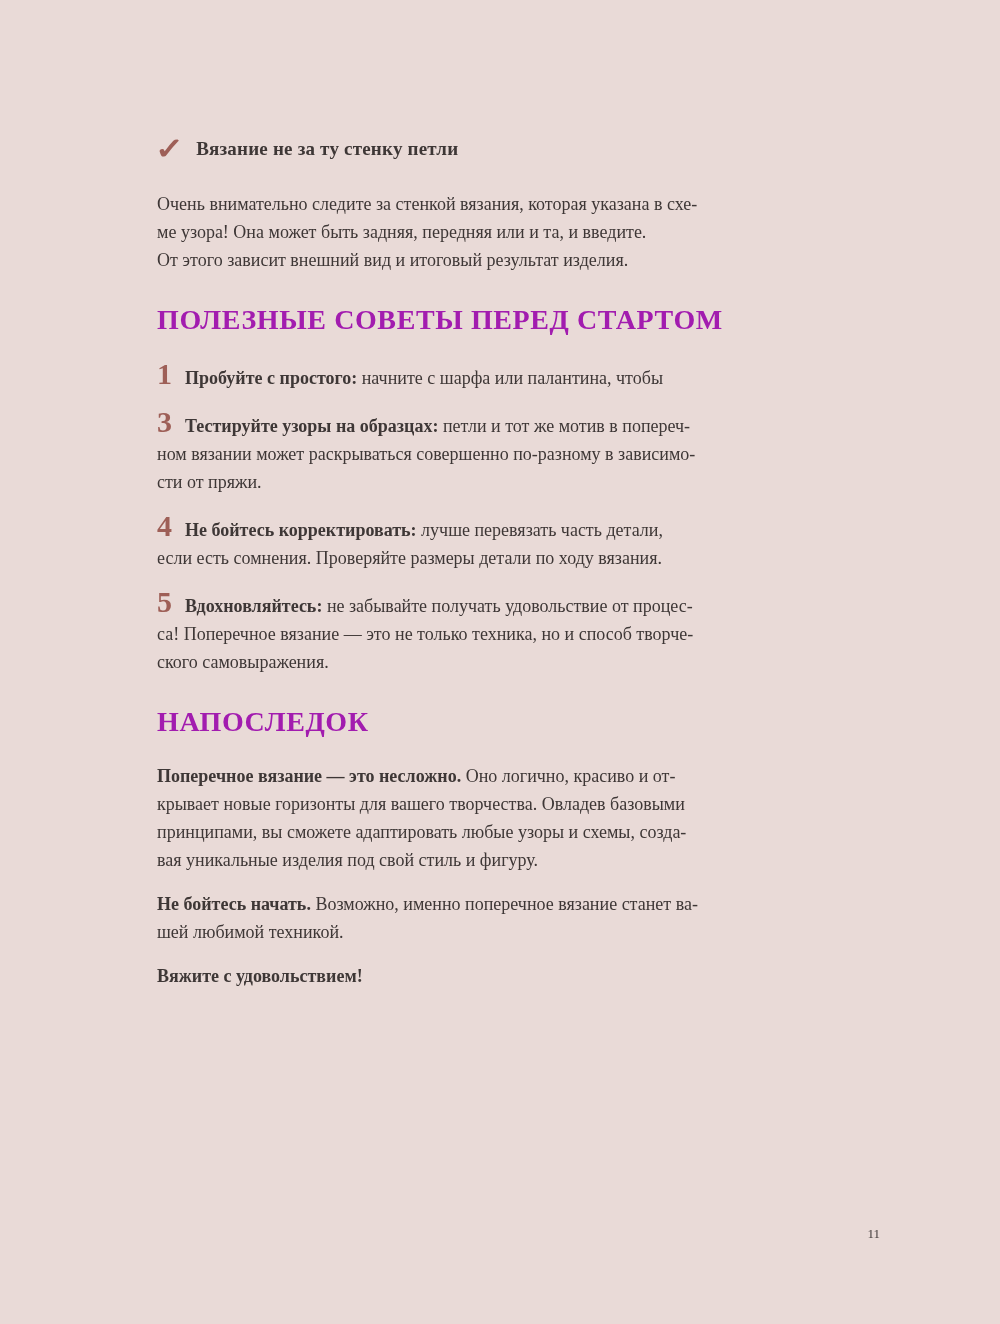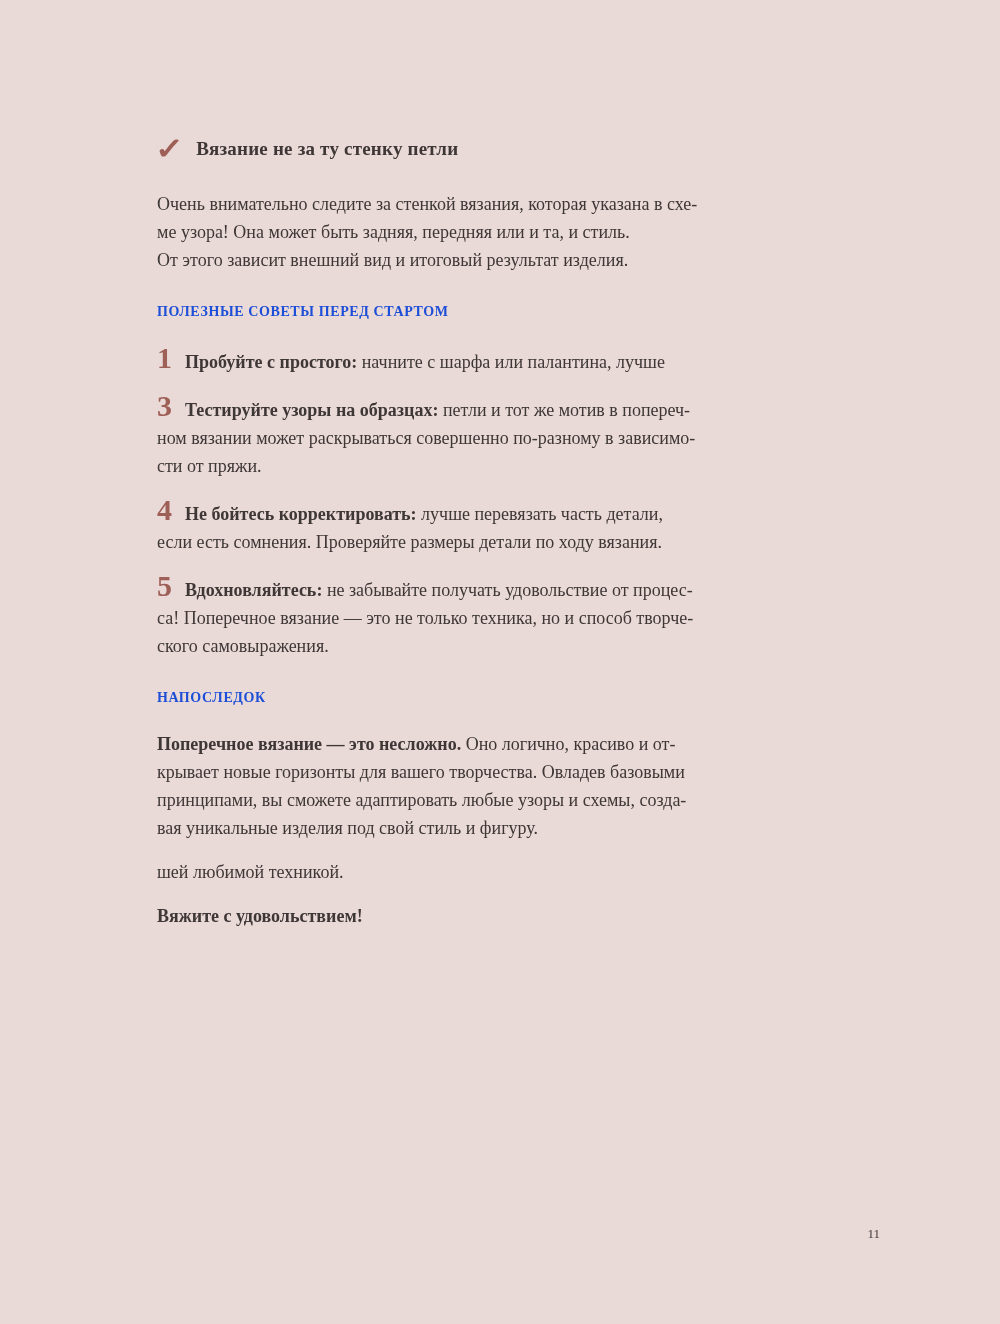--- a/index.html
+++ b/index.html
@@ -43,25 +43,25 @@
     text-align: center;
   }
   .paragraph {
     font-size: 18px;
     line-height: 28px;
     margin-bottom: 16px;
   }
   .paragraph .line { white-space: pre-wrap; }
   .bold { font-weight: 700; }
   .section-title {
-    font-size: 14px;
+    font-size: 28px;
     font-weight: 700;
     letter-spacing: 0.6px;
     margin: 30px 0 24px 0;
-    color: #1d4ed8;
+    color: #a21caf;
   }
   .tip { margin-bottom: 16px; }
   .tip-num {
     color: var(--accent);
     font-size: 30px;
     font-weight: 700;
     line-height: 28px;
     margin-right: 13px;
     font-family: "Liberation Serif", "DejaVu Serif", serif;
   }
@@ -77,26 +77,26 @@
 <body>
 
 <div class="page">
   <main>
       <div class="check-heading">
         <span class="checkmark">✓</span>
         <span class="check-heading-text">Вязание не за ту стенку петли</span>
       </div>
       <div class="paragraph">
         <div class="line"><span>Очень внимательно следите за стенкой вязания, которая указана в схе-</span></div>
-        <div class="line"><span>ме узора! Она может быть задняя, передняя или и та, и стиль.</span></div>
+        <div class="line"><span>ме узора! Она может быть задняя, передняя или и та, и введите.</span></div>
         <div class="line"><span>От этого зависит внешний вид и итоговый результат изделия.</span></div>
       </div>
       <h2 class="section-title">ПОЛЕЗНЫЕ СОВЕТЫ ПЕРЕД СТАРТОМ</h2>
       <div class="paragraph tip">
-        <div class="line"><span class="tip-num">1</span><span class="bold">Пробуйте с простого:</span><span> начните с шарфа или палантина, лучше</span></div>
+        <div class="line"><span class="tip-num">1</span><span class="bold">Пробуйте с простого:</span><span> начните с шарфа или палантина, чтобы</span></div>
       </div>
       <div class="paragraph tip">
         <div class="line"><span class="tip-num">3</span><span class="bold">Тестируйте узоры на образцах:</span><span> петли и тот же мотив в попереч-</span></div>
         <div class="line"><span>ном вязании может раскрываться совершенно по-разному в зависимо-</span></div>
         <div class="line"><span>сти от пряжи.</span></div>
       </div>
       <div class="paragraph tip">
         <div class="line"><span class="tip-num">4</span><span class="bold">Не бойтесь корректировать:</span><span> лучше перевязать часть детали,</span></div>
         <div class="line"><span>если есть сомнения. Проверяйте размеры детали по ходу вязания.</span></div>
       </div>
@@ -106,20 +106,21 @@
         <div class="line"><span>ского самовыражения.</span></div>
       </div>
       <h2 class="section-title">НАПОСЛЕДОК</h2>
       <div class="paragraph">
         <div class="line"><span class="bold">Поперечное вязание — это несложно.</span><span> Оно логично, красиво и от-</span></div>
         <div class="line"><span>крывает новые горизонты для вашего творчества. Овладев базовыми</span></div>
         <div class="line"><span>принципами, вы сможете адаптировать любые узоры и схемы, созда-</span></div>
         <div class="line"><span>вая уникальные изделия под свой стиль и фигуру.</span></div>
       </div>
       <div class="paragraph">
+        <div class="line"><span class="bold">Не бойтесь начать.</span><span> Возможно, именно поперечное вязание станет ва-</span></div>
         <div class="line"><span>шей любимой техникой.</span></div>
       </div>
       <div class="paragraph">
         <div class="line"><span class="bold">Вяжите с удовольствием!</span></div>
       </div>
     </main>
   <div class="page-number">11</div>
 </div>
 
 </body></html>

